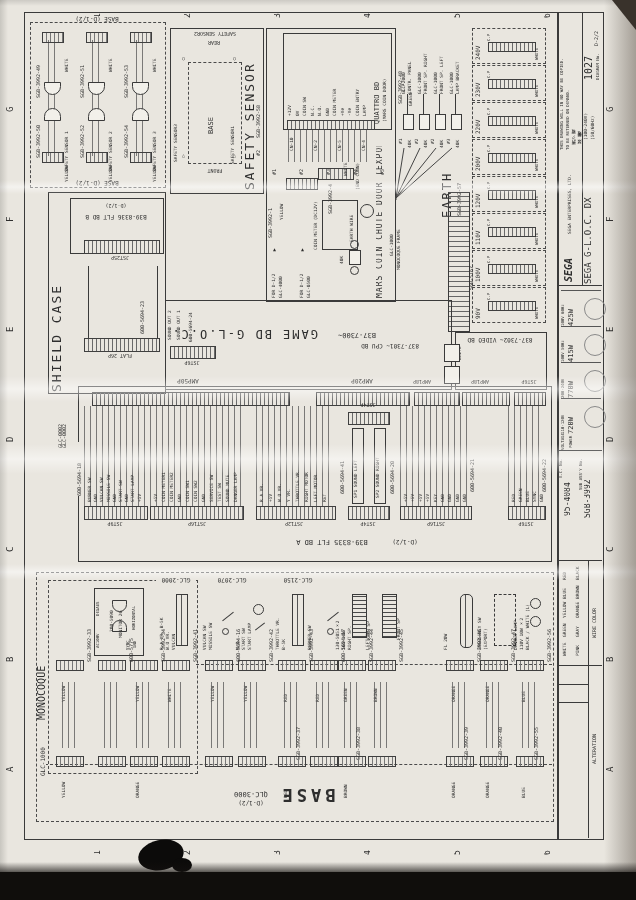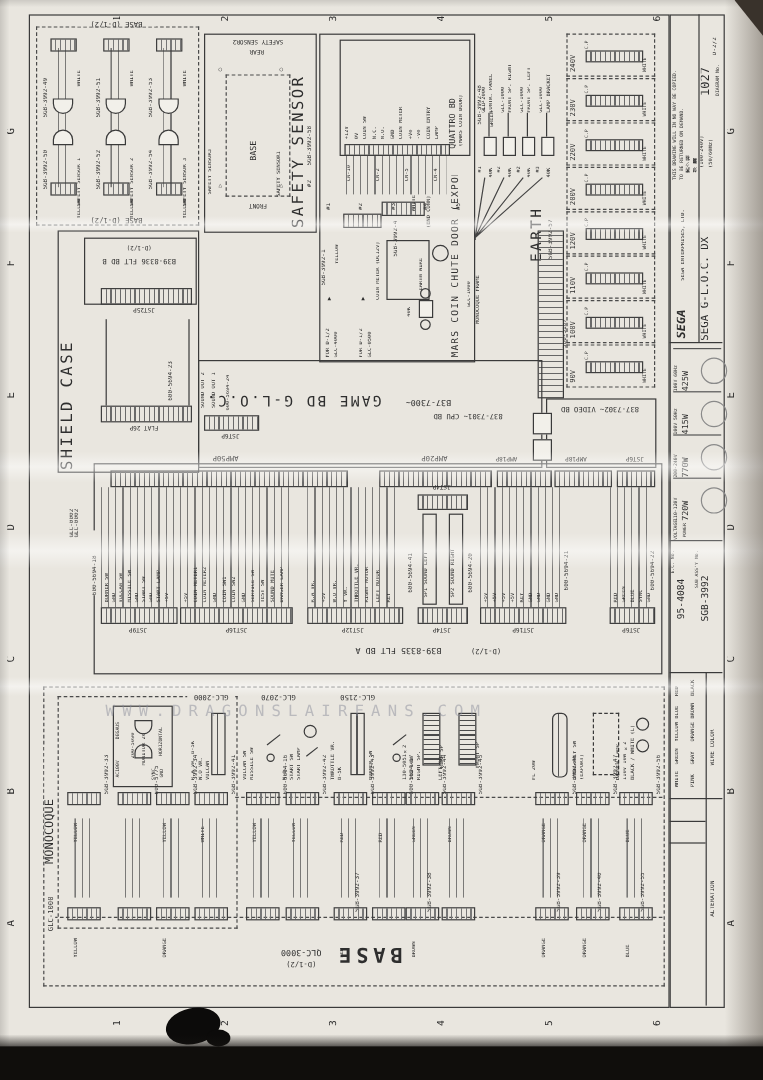--- a/index.html
+++ b/index.html
@@ -698,21 +698,20 @@
   <span class="vt f4 wcb" style="top: 562px;">BLACK</span>
     <span class="vt f4 wcb" style="top: 581px;">BROWN</span>
     <span class="vt f4 wcb" style="top: 600px;">ORANGE</span>
     <span class="vt f4 wcb" style="top: 619px;">GRAY</span>
     <span class="vt f4 wcb" style="top: 638px;">PINK</span>
   <span class="vt f5" style="left:592px;top:574px;height:64px;">WIRE COLOR</span>
   <div class="line" style="left:558px;top:684px;width:30px;height:1px;"></div>
   <div class="line" style="left:558px;top:702px;width:30px;height:1px;"></div>
   <span class="vt f5" style="left:592px;top:692px;height:72px;">ALTERATION</span>
 
-  <span class="wm" style="left:88px;top:586px;">WWW.DRAGONSLAIRFANS.COM</span>
   <div class="crease" style="top:180px;height:14px;"></div>
   <div class="crease" style="top:376px;height:26px;"></div>
   <div class="crease" style="top:444px;height:30px;"></div>
   <div class="crease" style="top:564px;height:16px;"></div>
   <div class="abs" style="left:0;top:0;width:8px;height:900px;background:linear-gradient(90deg,rgba(0,0,0,.14),rgba(0,0,0,0));"></div>
   <div class="abs" style="left:0;top:0;width:636px;height:6px;background:linear-gradient(180deg,rgba(0,0,0,.12),rgba(0,0,0,0));"></div>
   <div class="abs" style="left:604px;top:0;width:32px;height:884px;background:linear-gradient(90deg,rgba(60,50,40,0),rgba(60,50,40,.4));"></div>
   <div class="abs" style="left:612px;top:0;width:24px;height:30px;background:#39322b;clip-path:polygon(100% 0,0 0,100% 100%);"></div>
   <div class="abs" style="left:138px;top:840px;width:46px;height:30px;background:#0c0b0a;border-radius:50%;transform:rotate(-12deg);"></div>
   <div class="abs" style="left:172px;top:858px;width:20px;height:14px;background:#0c0b0a;border-radius:50%;"></div>

